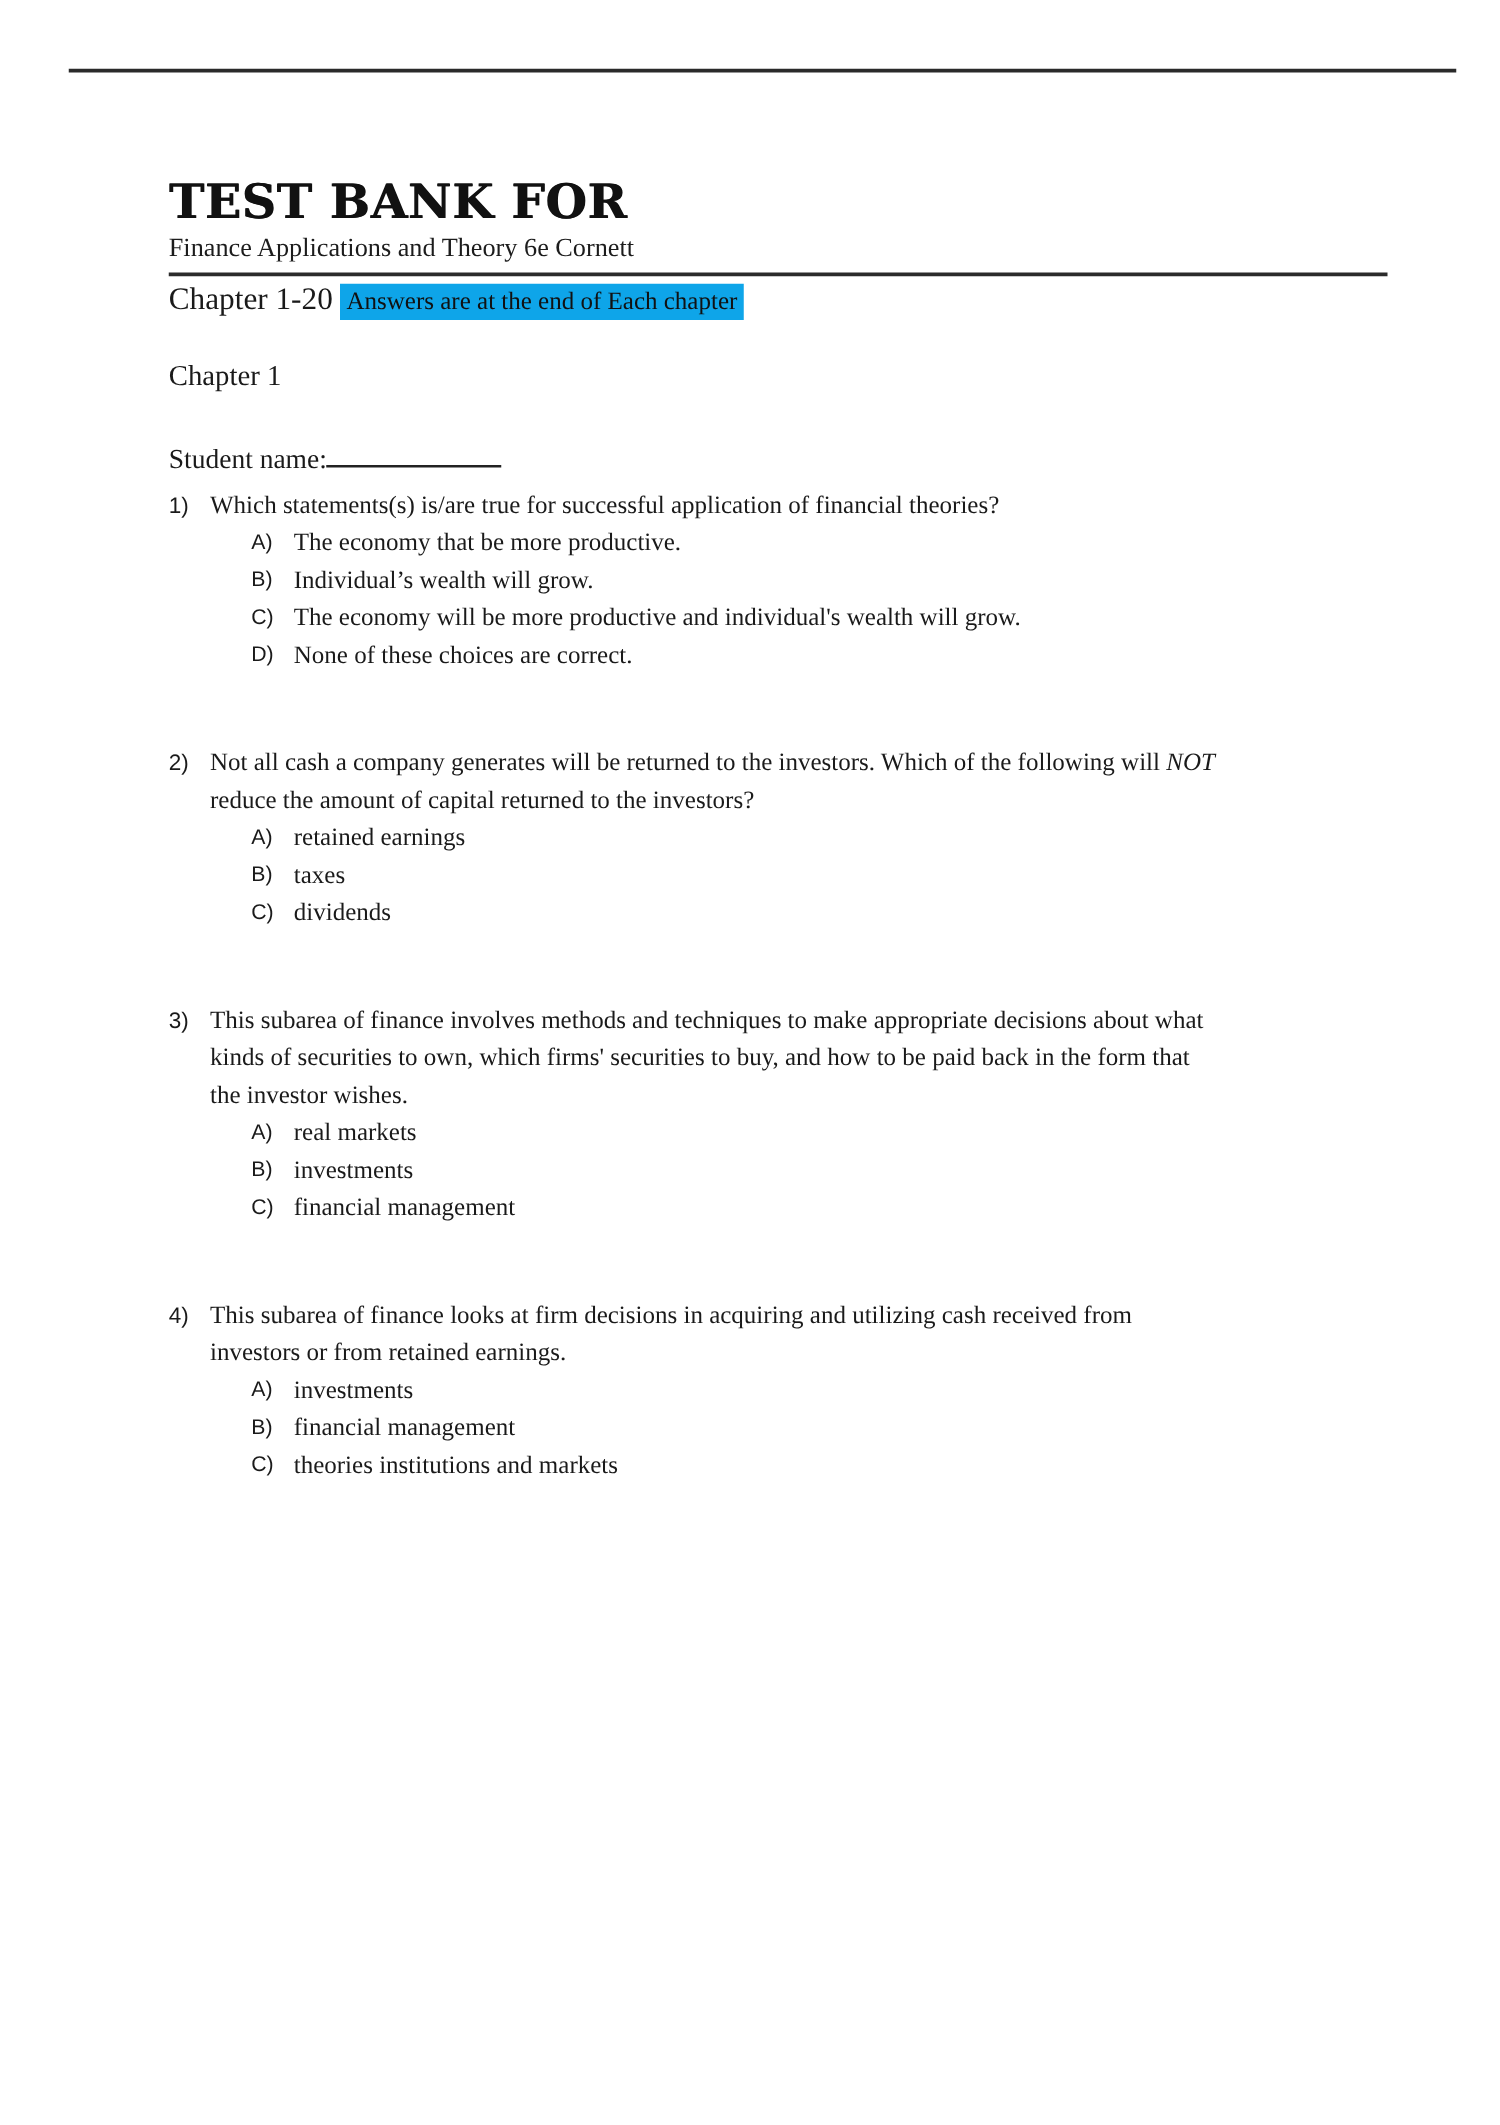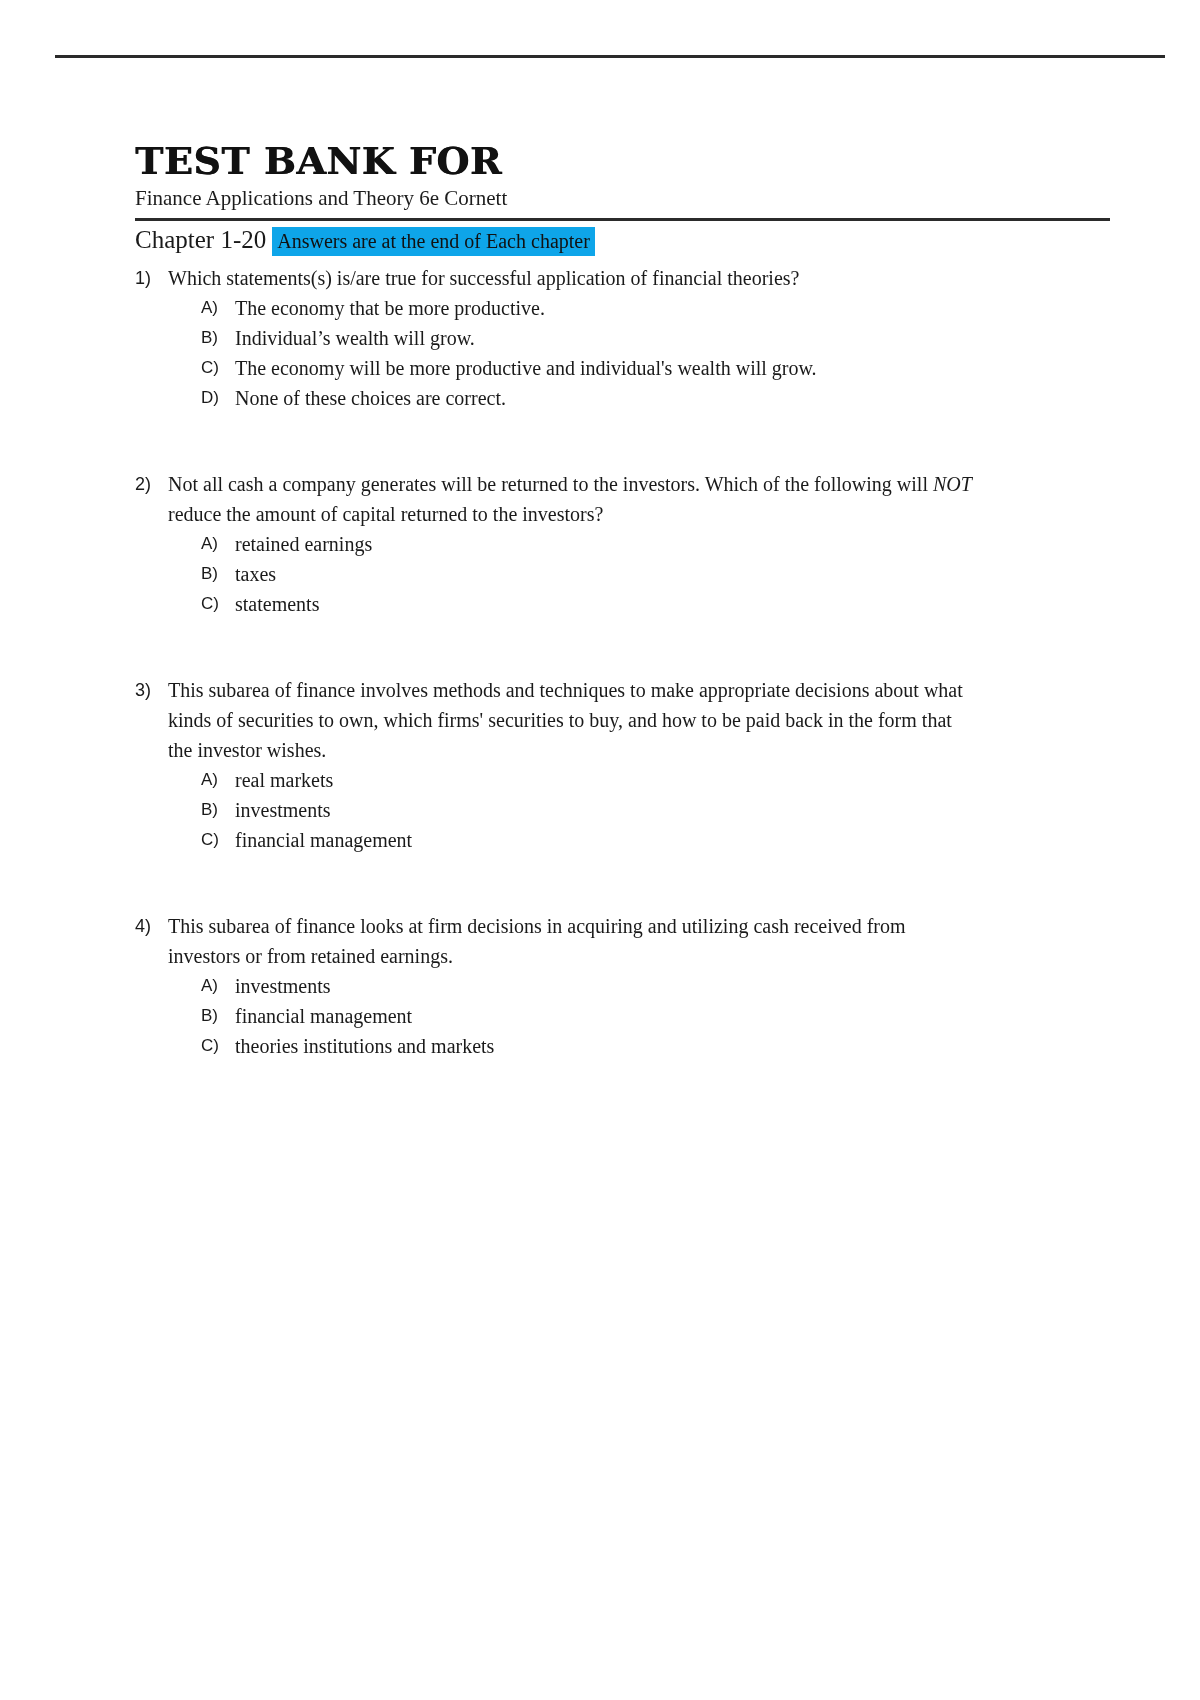--- a/index.html
+++ b/index.html
@@ -107,21 +107,23 @@
 <div class="page">
   <div class="rule rule-top"></div>
 
   <div class="content">
     <div class="doc-title">TEST BANK FOR</div>
     <div class="doc-subtitle">Finance Applications and Theory 6e Cornett</div>
     <div class="rule-mid"></div>
 
     <div class="chapter-range-row"><span>Chapter 1-20</span><span class="highlight-note">Answers are at the end of Each chapter</span></div>
 
-
+    <div class="chapter-heading">Chapter 1</div>
+
+    <div class="student-row"><span>Student name:</span><span class="student-blank"></span></div>
 
     <div class="questions">
 
       <div class="question">
         <span class="q-num">1)</span>
         <div class="q-body">
           <div class="q-text">Which statements(s) is/are true for successful application of financial theories?</div>
           <div class="option">
             <span class="opt-letter">A)</span>
             <span class="opt-text">The economy that be more productive.</span>
@@ -148,21 +150,21 @@
           <div class="option">
             <span class="opt-letter">A)</span>
             <span class="opt-text">retained earnings</span>
           </div>
           <div class="option">
             <span class="opt-letter">B)</span>
             <span class="opt-text">taxes</span>
           </div>
           <div class="option">
             <span class="opt-letter">C)</span>
-            <span class="opt-text">statements</span>
+            <span class="opt-text">dividends</span>
           </div>
         </div>
       </div>
 
       <div class="question">
         <span class="q-num">3)</span>
         <div class="q-body">
           <div class="q-text">This subarea of finance involves methods and techniques to make appropriate decisions about what kinds of securities to own, which firms' securities to buy, and how to be paid back in the form that the investor wishes.</div>
           <div class="option">
             <span class="opt-letter">A)</span>

